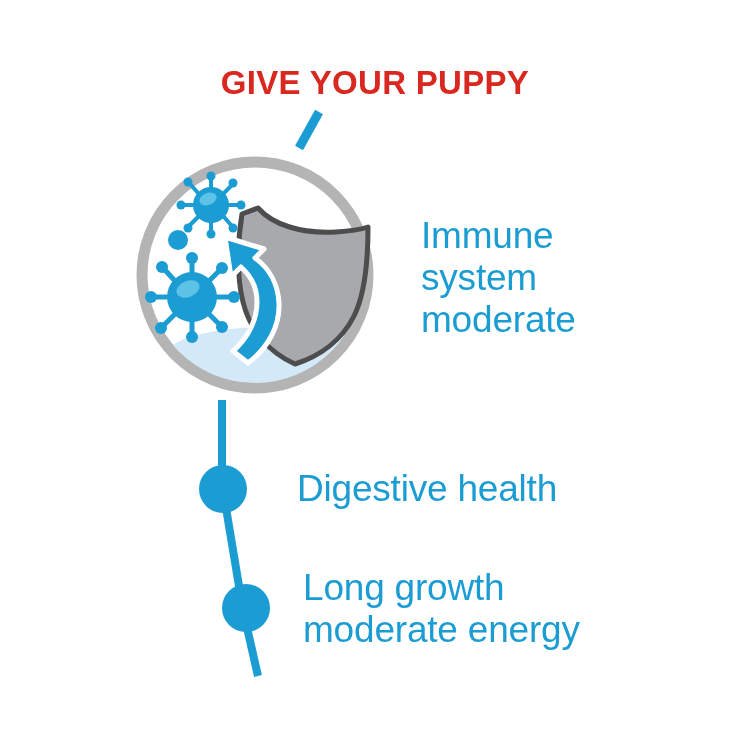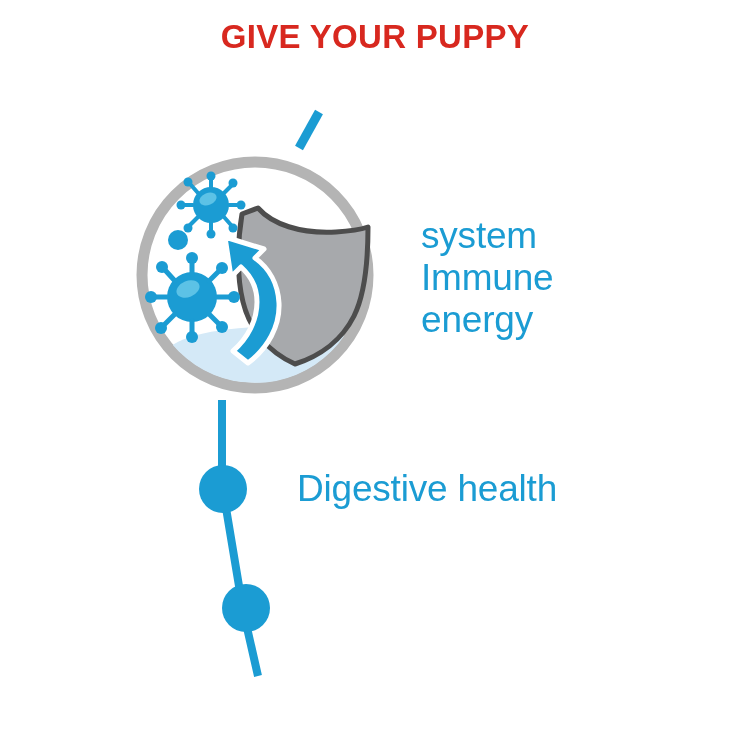--- a/index.html
+++ b/index.html
@@ -32,21 +32,21 @@
     width: 750px;
     text-align: center;
     color: #D8281F;
     font-family: "Liberation Sans", sans-serif;
     font-weight: bold;
     font-size: 33px;
     line-height: 38px;
     letter-spacing: 0.3px;
     user-select: none;
   }
-  .headline .hl-line { display: block; }
+  .headline .hl-line { display: block; margin-top: 46px; }
 
   
   .benefit-text {
     position: absolute;
     color: #1B9CD3;
     font-family: "Liberation Sans", sans-serif;
     font-weight: normal;
     font-size: 37px;
     line-height: 42px;
     letter-spacing: -0.2px;
@@ -171,29 +171,33 @@
         <circle cx="188" cy="228" r="4.5"></circle>
         <circle cx="181" cy="205" r="4.5"></circle>
         <circle cx="188" cy="182" r="4.5"></circle>
       </g>
 
       <circle cx="178" cy="240" r="10" fill="#1B9CD3"></circle>
     </g>
   </svg>
 
   <div class="benefit-text" id="benefit-text-1">
+    <span class="bl">Immune</span>
     <span class="bl">system</span>
-    <span class="bl">Immune</span>
-    <span class="bl">energy</span>
+    <span class="bl">moderate</span>
   </div>
 
   <div class="benefit-text" id="benefit-text-2">
     <span class="bl">Digestive health</span>
   </div>
 
+  <div class="benefit-text" id="benefit-text-3">
+    <span class="bl">Long growth</span>
+    <span class="bl">moderate energy</span>
+  </div>
 
   <div class="footer">
     
     
 
     
   </div>
 
 </div>
 

